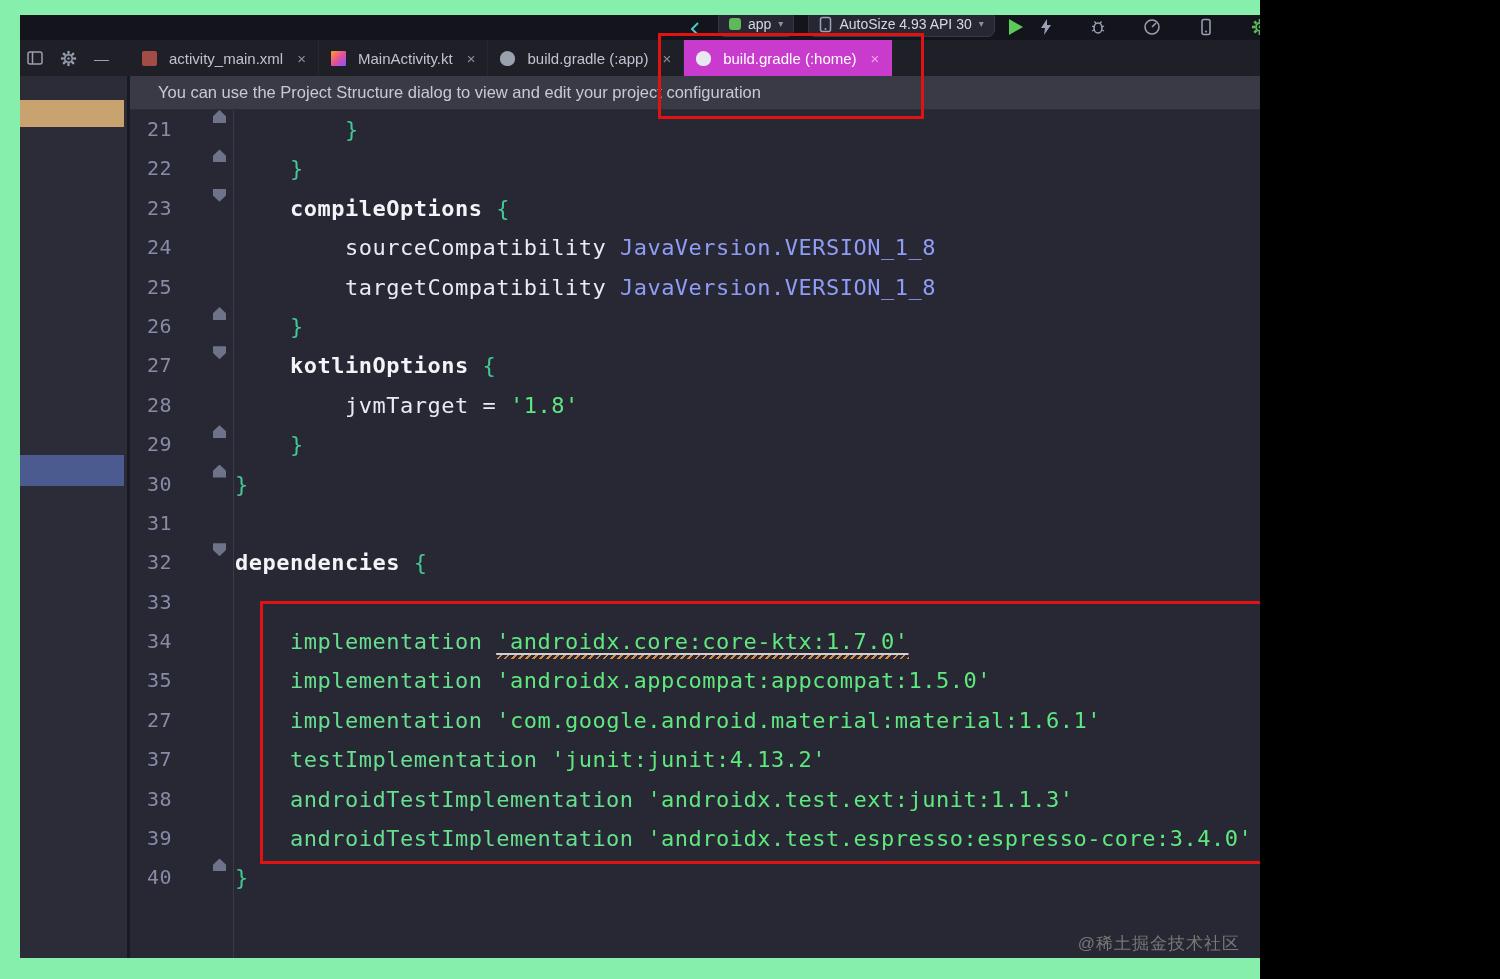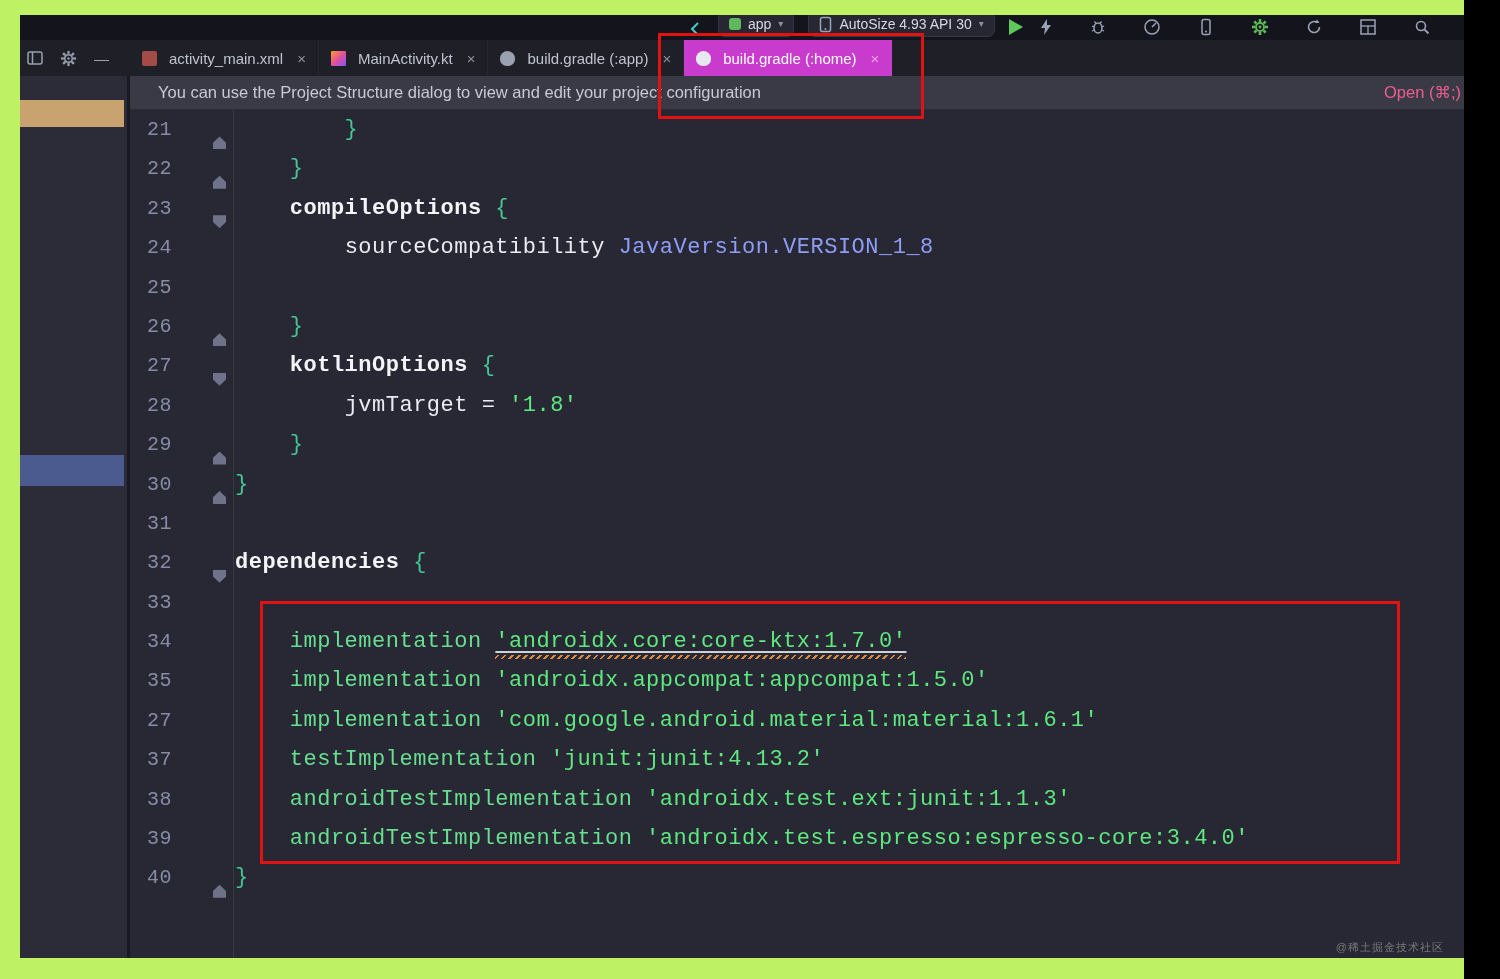--- a/index.html
+++ b/index.html
@@ -1,17 +1,17 @@
 <!DOCTYPE html>
 <html><head>
 <meta charset="utf-8">
 <style>
   * { box-sizing: border-box; margin: 0; padding: 0; }
   html,body { background:#000; }
-  .screen { position:relative; width:1464px; height:979px; background:#bef264; overflow:hidden;
+  .screen { position:relative; width:1260px; height:979px; background:#86efac; overflow:hidden;
             font-family:"Liberation Sans",sans-serif; }
 
   
   .toolbar { position:absolute; left:20px; top:15px; width:1465px; height:25px;
              background:#14151c; display:flex; align-items:flex-end; overflow:hidden;
              padding:0 12px 3px 668px; gap:14px; }
   .tb-back { display:flex; align-items:flex-end; }
   .pill { display:flex; align-items:center; gap:7px; background:#262733; border:1px solid #373846;
           border-radius:7px; height:26px; padding:0 10px; color:#d5d8e1; font-size:14px; white-space:nowrap; }
   .mod-icon { width:12px; height:12px; border-radius:3px; background:#5fb85c; display:inline-block; }
@@ -50,21 +50,21 @@
   .panel { position:absolute; left:20px; top:76px; width:110px; height:882px; background:#2b2c37;
            border-right:3px solid #191a21; }
   .hl-tan  { position:absolute; left:0; top:24px;  width:104px; height:27px; background:#c9a36f; }
   .hl-blue { position:absolute; left:0; top:379px; width:104px; height:31px; background:#4b5b8f; }
 
   
   .editor { position:absolute; left:130px; top:110px; width:1355px; height:848px; background:#272833;
             overflow:hidden; }
   .gutter-sep { position:absolute; left:103px; top:0; bottom:0; width:1px; background:#383a46; }
   .code { position:absolute; inset:0; font:500 22px/39.4px "DejaVu Sans Mono",monospace; letter-spacing:.5px; }
-  .line { display:flex; align-items:flex-end; height:39.4px;font-family:Liberation Mono, monospace; }
+  .line { display:flex; align-items:flex-start; height:39.4px; }
   .ln { width:42px; flex:none; text-align:right; color:#878ca6; font-size:20px; }
   .foldcol { width:61px; flex:none; display:flex; justify-content:flex-end; align-items:center; padding-right:7px; }
   .fold { width:13px; height:13px; background:#6e7389; display:inline-block; }
   .fold.start { clip-path:polygon(0 0,100% 0,100% 52%,50% 100%,0 52%); }
   .fold.end   { clip-path:polygon(50% 0,100% 48%,100% 100%,0 100%,0 48%); }
   .codeline { white-space:pre; padding-left:2px; }
   .c-plain { color:#eaebf2;margin-top:42px; }
   .c-kw    { color:#f3f4f8; font-weight:700; }
   .c-brace { color:#45c795; }
   .c-str   { color:#5ee87f; }
@@ -72,21 +72,21 @@
   .c-const { color:#8f9df6; }
   .c-warn  { text-decoration:underline; text-decoration-color:#cdd1d8; text-underline-offset:4px;
              background:repeating-linear-gradient(-45deg,#d98c3f 0 2px,transparent 2px 5px) left bottom/100% 4px no-repeat;
              padding-bottom:5px; }
 
   
   .anno { position:absolute; border:3px solid #e01212; z-index:50; pointer-events:none; }
   #anno-tab  { left:658px; top:33px;  width:266px;  height:86px; }
   #anno-deps { left:260px; top:601px; width:1140px; height:263px; }
 
-  .watermark { position:absolute; right:20px; bottom:24px; font-size:11px; color:#787878;
+  .watermark { position:absolute; right:20px; bottom:24px; font-size:17px; color:#787878;
                z-index:60; letter-spacing:1px; }
   svg { display:block; }
 </style>
 </head>
 <body>
 
 <div class="screen">
 
   <div class="toolbar">
     <span class="tb-back">
@@ -262,20 +262,21 @@
           <span class="codeline"><span class="c-plain">    </span><span class="c-kw">compileOptions</span><span class="c-plain"> </span><span class="c-brace">{</span></span>
         </div>
         <div class="line">
           <span class="ln">24</span>
           <span class="foldcol"></span>
           <span class="codeline"><span class="c-plain">        </span><span class="c-plain">sourceCompatibility</span><span class="c-plain"> </span><span class="c-const">JavaVersion.VERSION_1_8</span></span>
         </div>
         <div class="line">
           <span class="ln">25</span>
           <span class="foldcol"></span>
+          <span class="codeline"><span class="c-plain">        </span><span class="c-plain">targetCompatibility</span><span class="c-plain"> </span><span class="c-const">JavaVersion.VERSION_1_8</span></span>
         </div>
         <div class="line">
           <span class="ln">26</span>
           <span class="foldcol">
             <span class="fold end"></span>
           </span>
           <span class="codeline"><span class="c-brace">    }</span></span>
         </div>
         <div class="line">
           <span class="ln">27</span>

